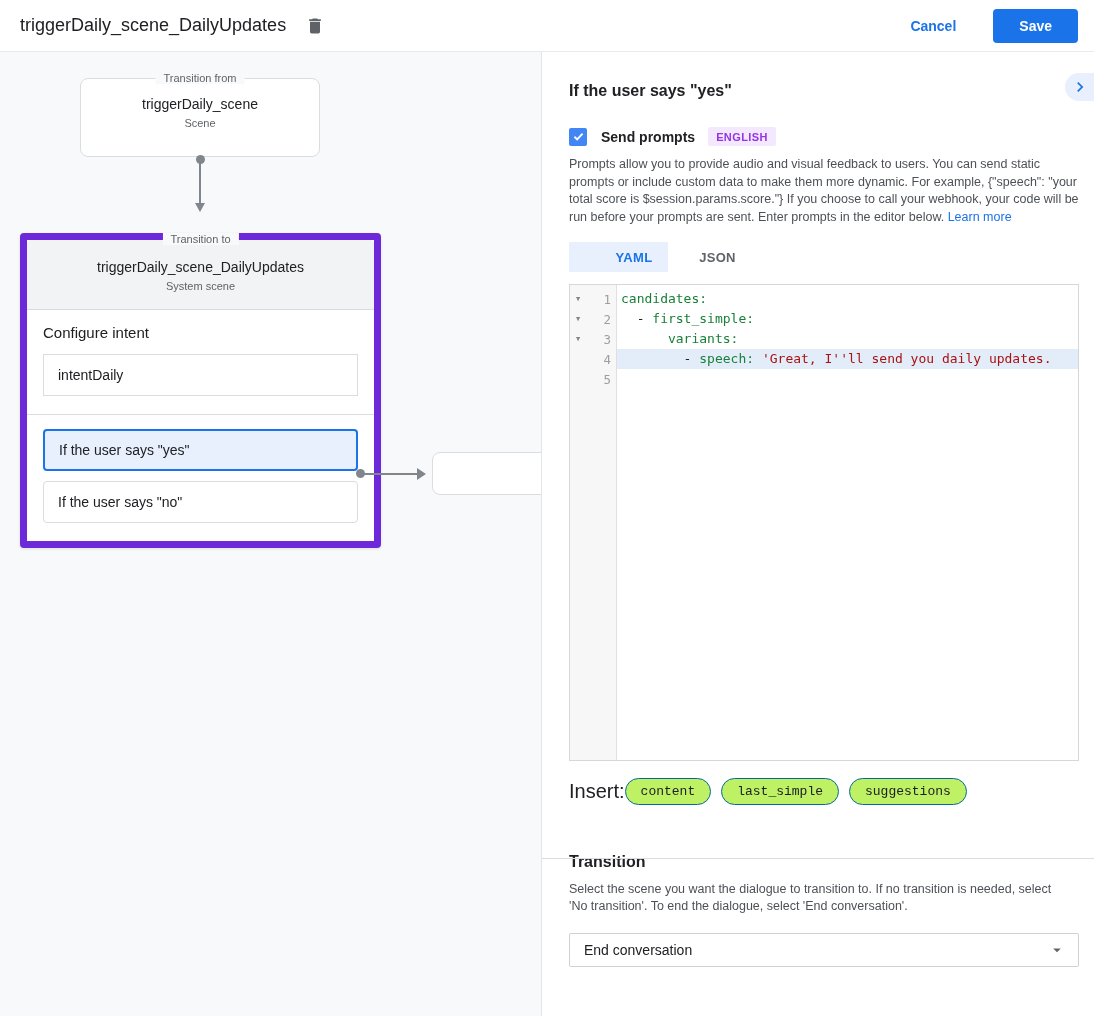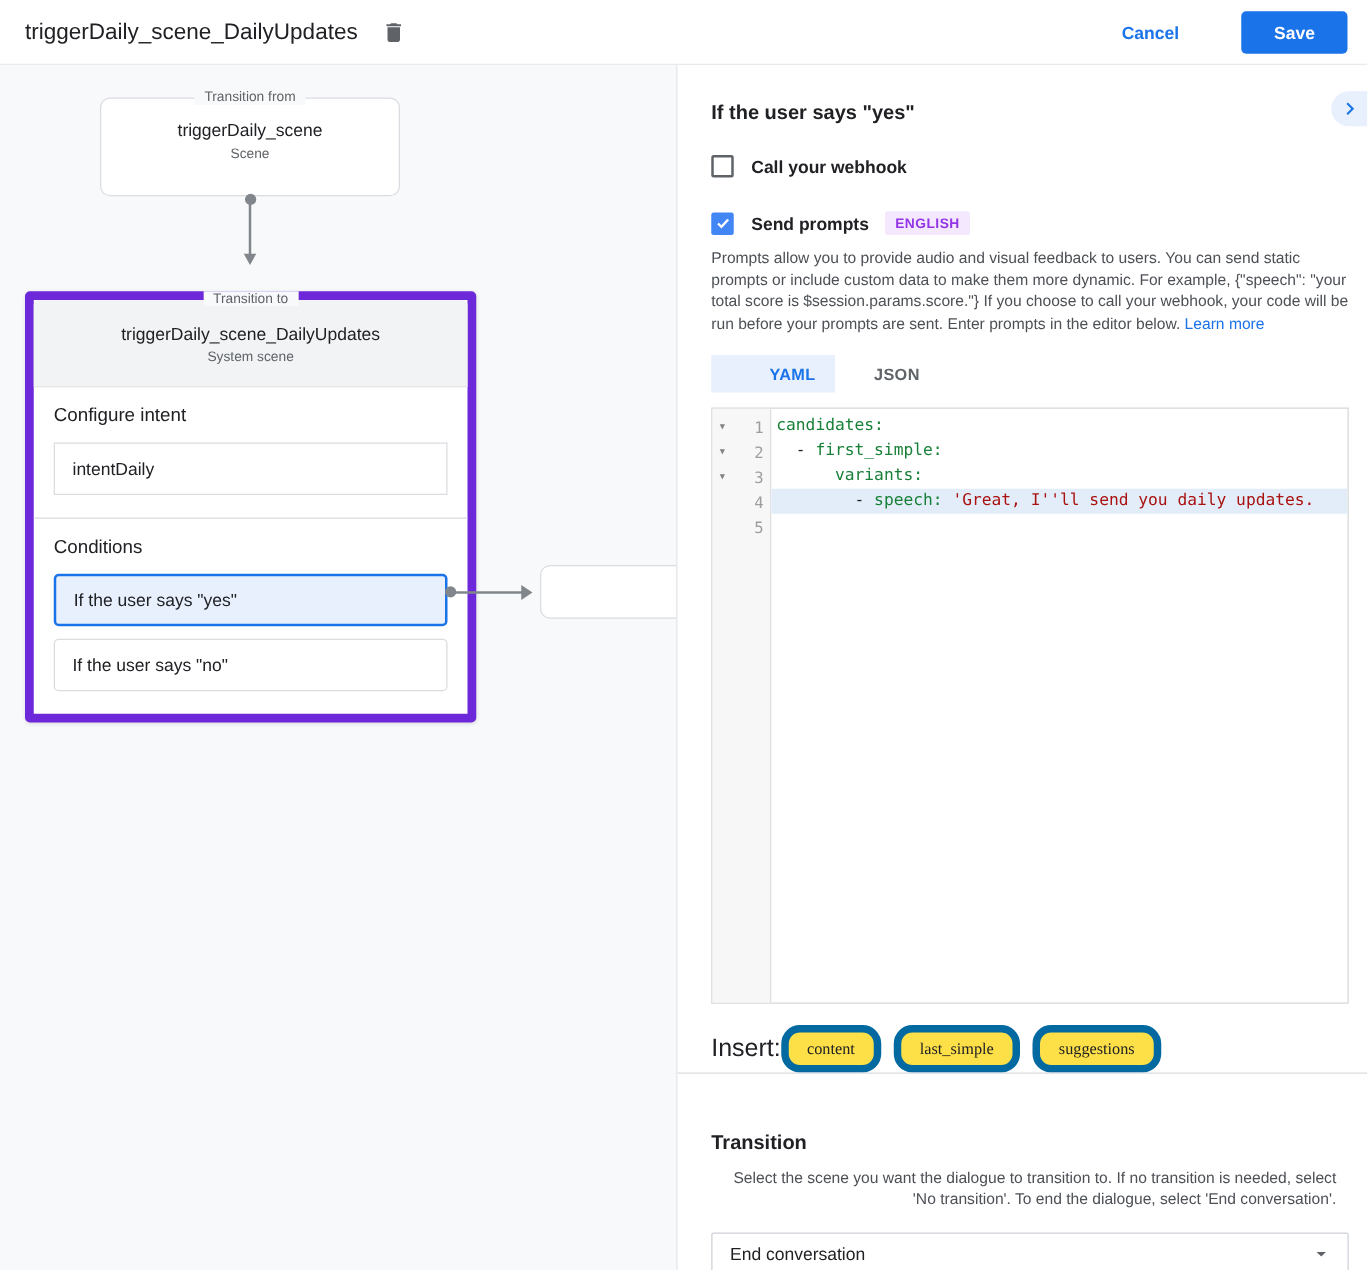--- a/index.html
+++ b/index.html
@@ -5,21 +5,21 @@
   * { margin:0; padding:0; box-sizing:border-box; }
   html,body { width:1094px; height:1016px; overflow:hidden; background:#fff;
               font-family:"Liberation Sans", sans-serif; color:#202124; }
 
   
   .topbar { height:52px; display:flex; align-items:center; justify-content:space-between;
             border-bottom:1px solid #e8eaed; background:#fff; padding:0 16px 0 20px; }
   .topbar-left { display:flex; align-items:center; gap:18px; }
   .page-title { font-size:18px; font-weight:400; color:#202124; }
   .trash-btn { width:22px; height:22px; display:flex; align-items:center; justify-content:center; cursor:pointer; }
-  .topbar-right { display:flex; align-items:center; gap:40px; }
+  .topbar-right { display:flex; align-items:center; gap:27px; }
   .btn-cancel { background:none; border:none; color:#1a73e8; font-size:14px; font-weight:600;
                 font-family:inherit; cursor:pointer; padding:8px 10px; }
   .btn-save { background:#1a73e8; border:none; color:#fff; font-size:14px; font-weight:600;
               font-family:inherit; cursor:pointer; border-radius:4px; padding:9px 26px; }
 
   
   .main { display:flex; height:964px; }
   .canvas { position:relative; width:541px; height:100%; background:#f8f9fa; overflow:hidden; }
   .panel { position:relative; width:553px; height:100%; background:#fff; border-left:1px solid #e3e5e8;
            padding:0 16px 0 27px; overflow:hidden; }
@@ -95,27 +95,27 @@
   .g-num { flex:1; text-align:right; padding-right:5px; font-size:12.5px; color:#9e9e9e; }
   .codearea { flex:1; padding-top:4px; overflow:hidden; }
   .c-row { height:20px; line-height:20px; white-space:pre; padding-left:4px; }
   .c-row.hl { background:#e2edf9; }
   .tok-key { color:#188038; }
   .tok-str { color:#aa1111; }
   .tok-plain { color:#202124; }
 
   .insert-row { display:flex; align-items:center; margin-top:17px; }
   .insert-label { font-size:20px; color:#202124; margin-right:0; }
-  .chip { border:6px solid #0369a1; border-radius:15px; background:#fde047; padding:5px 15px;
-          font-size:13px; color:#202124; font-family:Liberation Serif, serif; cursor:pointer; margin-right:10px; }
+  .chip { border:1px solid #0369a1; border-radius:15px; background:#bef264; padding:5px 15px;
+          font-size:13px; color:#202124; font-family:Liberation Mono, monospace; cursor:pointer; margin-right:10px; }
 
   .panel-divider { position:absolute; left:0; right:0; top:806px; border-top:1px solid #dadce0; }
 
   .transition-title { font-size:16px; color:#202124; margin-top:48px; }
-  .transition-desc { margin-top:10px; font-size:12.5px; line-height:16.5px; color:#4d5156; width:500px;text-align:right; }
+  .transition-desc { margin-top:10px; font-size:12.5px; line-height:16.5px; color:#4d5156; width:500px; }
   .scene-select { margin-top:19px; width:510px; height:34px; border:1px solid #cdd1d6; border-radius:2px;
                   display:flex; align-items:center; justify-content:space-between; padding:0 12px 0 14px;
                   font-size:14px; color:#202124; cursor:pointer; background:#fff; }
 </style>
 </head>
 <body>
 
 <div class="topbar">
   <div class="topbar-left">
     <h1 class="page-title">triggerDaily_scene_DailyUpdates</h1>
@@ -151,21 +151,20 @@
         <div class="node-name">triggerDaily_scene_DailyUpdates</div>
         <div class="node-type">System scene</div>
       </div>
       <div class="card-section">
         <div class="section-label">Configure intent</div>
         <div class="intent-input">
           <span>intentDaily</span>
         </div>
       </div>
       <div class="card-section">
-        <div class="section-label">Conditions</div>
         <div class="cond-box selected">
           <span>If the user says "yes"</span>
         </div>
         <div class="cond-box">
           <span>If the user says "no"</span>
         </div>
       </div>
     </div>
 
     <span class="dot" style="left:356px; top:417px;"></span>
@@ -176,24 +175,20 @@
 
   <div class="panel">
 
     <h2 class="panel-title">If the user says "yes"</h2>
     <button class="expand-btn">
       <svg width="20" height="20" viewBox="0 0 24 24" fill="#1a73e8">
           <path d="M10 6L8.59 7.41 13.17 12l-4.58 4.59L10 18l6-6z"></path>
         </svg>
     </button>
 
-    <div class="check-row">
-      <span class="checkbox unchecked"></span>
-      <span class="check-label">Call your webhook</span>
-    </div>
 
     <div class="check-row row-prompts">
       <span class="checkbox checked">
         <svg width="13" height="13" viewBox="0 0 24 24" fill="none" stroke="#fff" stroke-width="3.4">
             <path d="M4.5 12.5l5 5 10-11"></path>
           </svg>
       </span>
       <span class="check-label">Send prompts</span>
       <span class="lang-badge">ENGLISH</span>
     </div>

